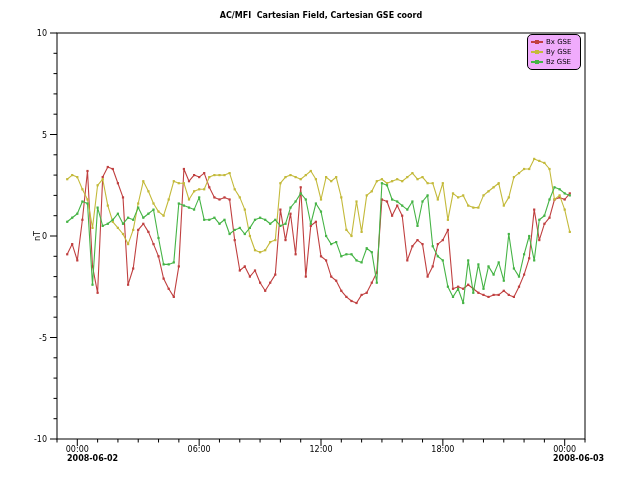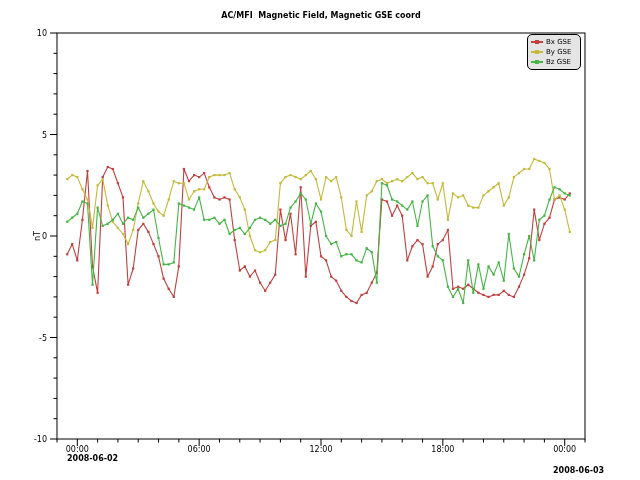--- a/index.html
+++ b/index.html
@@ -3,23 +3,23 @@
 <meta charset="utf-8">
 <style>
   html,body{margin:0;padding:0;background:#fff;}
   #stage{position:relative;width:640px;height:480px;background:#fff;overflow:hidden;
          font-family:"DejaVu Sans",sans-serif;}
   #plot{position:absolute;left:0;top:0;}
   .title{position:absolute;left:57px;top:11px;width:528px;text-align:center;
          font-size:8px;font-weight:bold;color:#000;white-space:pre;}
   .date-label{position:absolute;font-size:8px;color:#000;white-space:pre;font-weight:bold;}
   #date-start{left:67px;top:454px;}
-  #date-end{left:553px;top:454px;margin-top:12px;}
+  #date-end{left:553px;top:454px;}
   .legend{position:absolute;left:527px;top:34px;width:54px;
-          border:1px solid #000;border-radius:5px;background:#e5e5e5;
+          border:1px solid #000;border-radius:5px;background:#f0abfc;
           padding:2px 0 2px 3px;box-sizing:border-box;}
   .legend-row{display:flex;align-items:center;height:10px;}
   .legend-swatch{display:inline-block;width:12px;height:2px;margin-right:3px;position:relative;}
   .legend-swatch .blob{position:absolute;left:4px;top:-1px;width:4px;height:4px;}
   .legend-label{font-size:7px;color:#000;white-space:pre;}
   svg text{font-family:"DejaVu Sans",sans-serif;font-size:8px;fill:#000;}
 </style>
 </head>
 <body>
 
@@ -393,21 +393,21 @@
         <rect x="538.2" y="218.7" width="2.2" height="2.2" fill="#46b446"></rect>
         <rect x="543.3" y="214.6" width="2.2" height="2.2" fill="#46b446"></rect>
         <rect x="548.4" y="198.4" width="2.2" height="2.2" fill="#46b446"></rect>
         <rect x="553.4" y="186.2" width="2.2" height="2.2" fill="#46b446"></rect>
         <rect x="558.5" y="188.2" width="2.2" height="2.2" fill="#46b446"></rect>
         <rect x="563.6" y="192.3" width="2.2" height="2.2" fill="#46b446"></rect>
         <rect x="568.7" y="194.3" width="2.2" height="2.2" fill="#46b446"></rect>
       </g>
     </svg>
 
-  <div class="title">AC/MFI  Magnetic Field, Magnetic GSE coord</div>
+  <div class="title">AC/MFI  Cartesian Field, Cartesian GSE coord</div>
 
   <div class="date-label" id="date-start">2008-06-02</div>
   <div class="date-label" id="date-end">2008-06-03</div>
 
   <div class="legend">
     <div class="legend-row">
       <span class="legend-swatch" style="background: rgb(192, 64, 64);">
           <span class="blob" style="background: rgb(192, 64, 64);"></span>
         </span>
       <span class="legend-label">Bx GSE</span>

